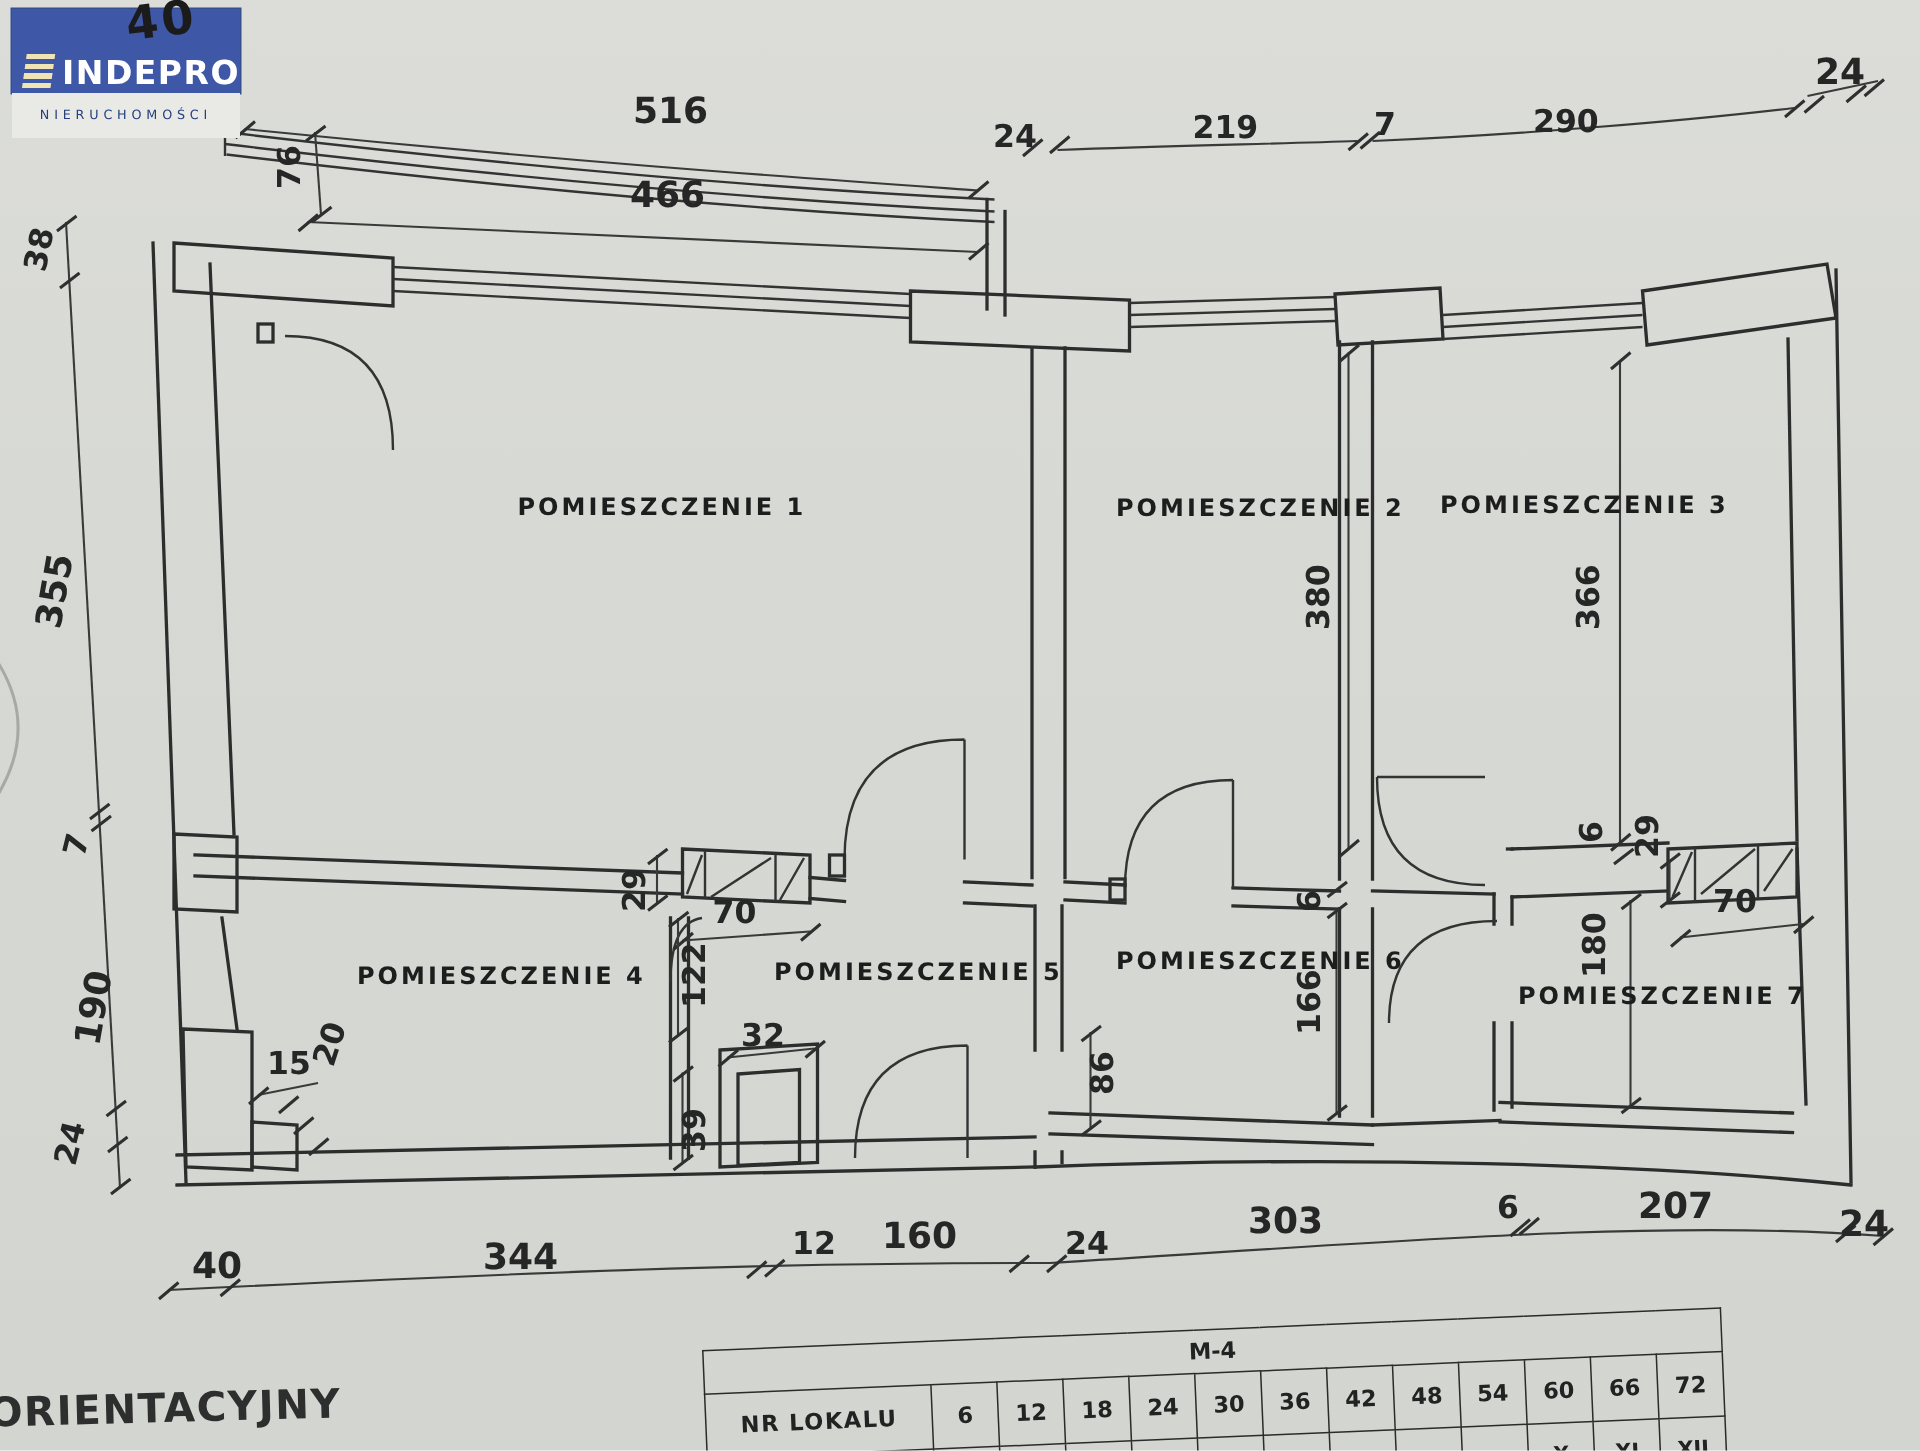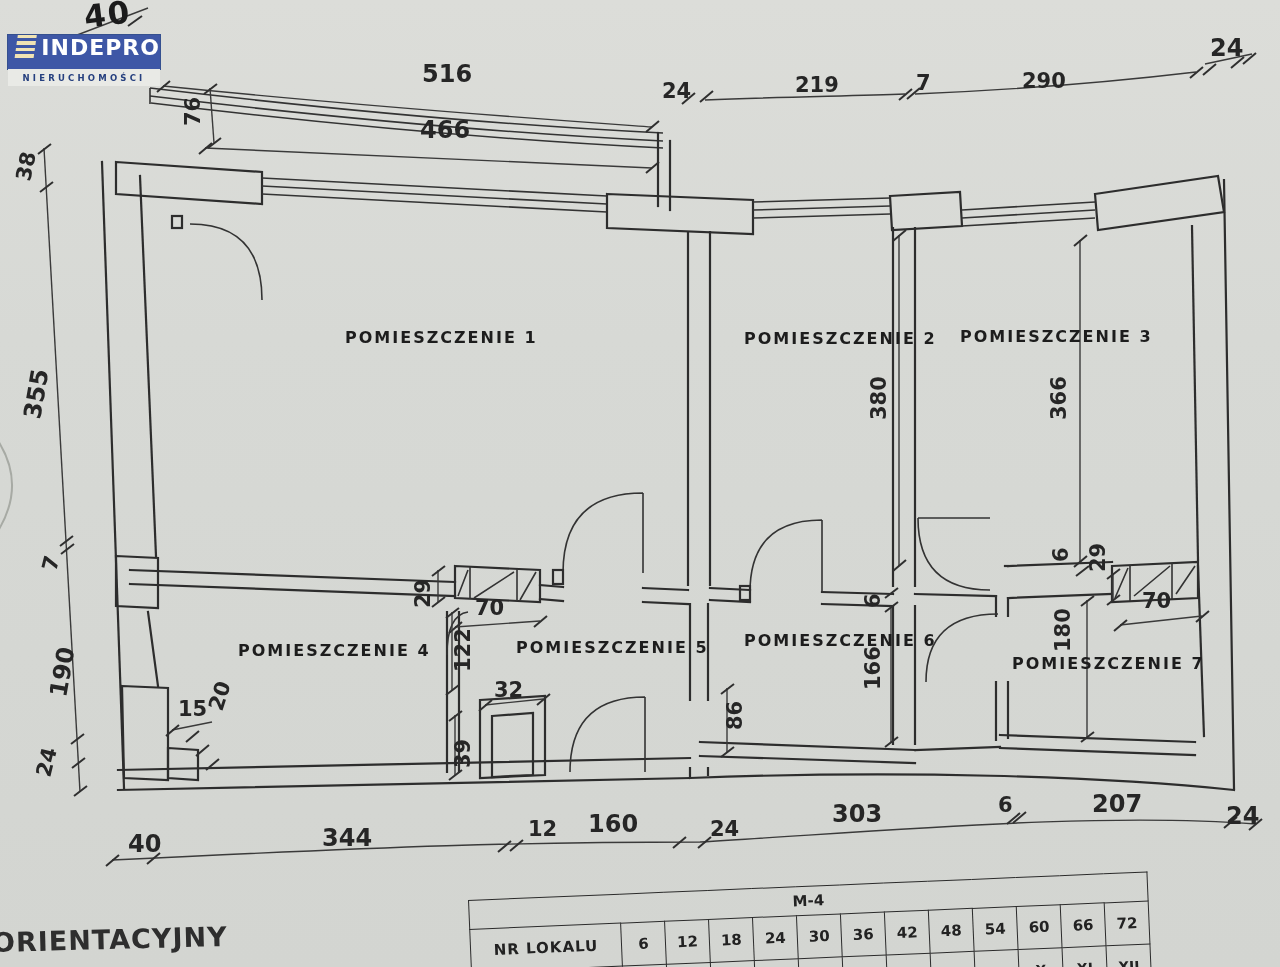--- a/index.html
+++ b/index.html
@@ -14,27 +14,27 @@
   .dim{stroke:#3a3a3a;stroke-width:1.4;fill:none;}
   .tick{stroke:#2f2f2f;stroke-width:2;fill:none;}
   .blockfill{fill:none;stroke:#2d2d2d;stroke-width:2.2;}
   .roomlbl{font-size:16px;font-weight:700;letter-spacing:2px;fill:#1d1d1d;}
   .dimtxt{font-size:21px;font-weight:600;fill:#262626;}
   .dimtxt.big{font-size:24px;}
   .artifact{stroke:#a7aaa4;stroke-width:2;fill:none;}
 
   
   #logo{position:absolute;left:8px;top:6px;width:152px;height:60px;}
-  #logo .band{width:152px;height:34px;background:#3e57a6;display:flex;align-items:flex-start;box-shadow:0 0 0 1px #35508f;margin-top:29px;}
+  #logo .band{width:152px;height:56px;background:#3e57a6;display:flex;align-items:flex-end;box-shadow:0 0 0 1px #35508f;}
   #logo .stripes{width:30px;height:26px;margin:0 6px 0 8px;
      background:repeating-linear-gradient(180deg,#f0e3b4 0 3.5px,rgba(255,255,255,0) 3.5px 6.5px);
      transform:skewX(-8deg);}
   #logo .brand{color:#fff;font-weight:700;font-size:22px;letter-spacing:1px;}
-  #logo .sub{width:152px;height:17px;background:#e9eae6;color:#26407f;
-     font-size:8.5px;font-weight:700;letter-spacing:3.2px;display:flex;align-items:center;justify-content:center;text-align:center;}
+  #logo .sub{width:152px;height:30px;background:#e9eae6;color:#26407f;
+     font-size:8.5px;font-weight:400;letter-spacing:3.2px;display:flex;align-items:center;justify-content:center;text-align:center;}
 
   #hand40{position:absolute;left:84px;top:-4px;transform:rotate(-7deg);
      font-size:31px;font-weight:700;color:#1b1b1b;letter-spacing:2px;}
 
   
   #lokale{position:absolute;left:468px;top:900px;transform:rotate(-2.4deg);transform-origin:0 0;
      border-collapse:collapse;background:transparent;}
   #lokale td{border:1.6px solid #2b2b2b;text-align:center;font-size:15px;font-weight:600;color:#222;}
   #lokale .title{height:26px;font-size:15px;}
   #lokale .hdr{width:148px;height:40px;font-size:15px;letter-spacing:1px;}

